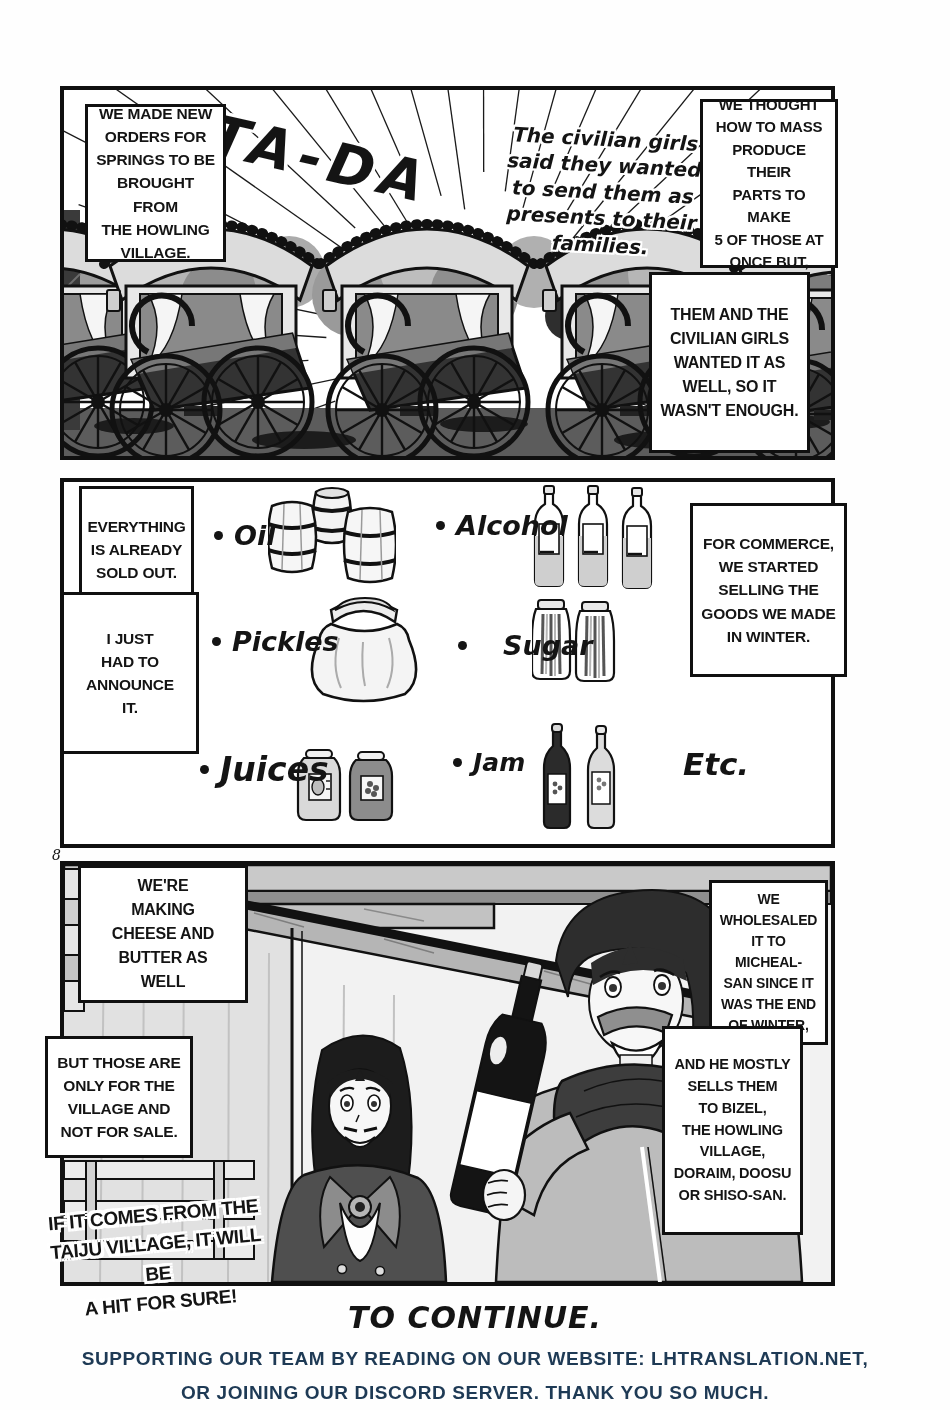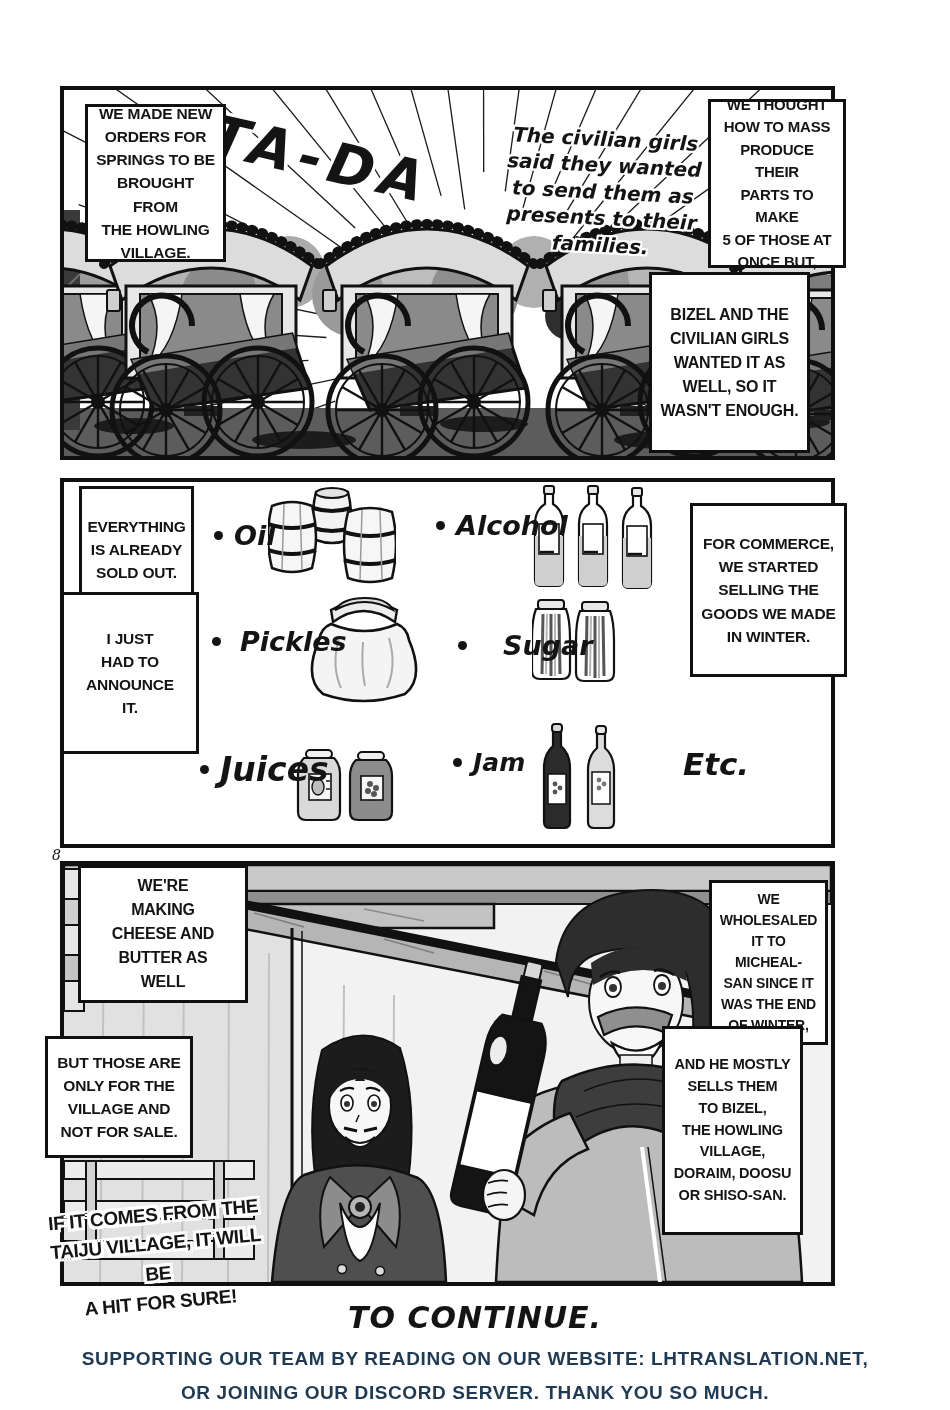--- a/index.html
+++ b/index.html
@@ -176,27 +176,27 @@
 said they wanted
 to send them as
 presents to their
 families.</div>
   <div class="cbox" style="left:85px;top:104px;width:141px;height:158px;font-size:15.5px;">WE MADE NEW
 ORDERS FOR
 SPRINGS TO BE
 BROUGHT FROM
 THE HOWLING
 VILLAGE.</div>
-  <div class="cbox" style="left:700px;top:99px;width:138px;height:169px;font-size:15px;margin-left:8px;">WE THOUGHT
+  <div class="cbox" style="left:700px;top:99px;width:138px;height:169px;font-size:15px;">WE THOUGHT
 HOW TO MASS
 PRODUCE THEIR
 PARTS TO MAKE
 5 OF THOSE AT
 ONCE BUT,</div>
-  <div class="cbox" style="left:649px;top:272px;width:161px;height:181px;font-size:16px;">BIZEL AND THE
+  <div class="cbox" style="left:649px;top:272px;width:161px;height:181px;font-size:16px;">THEM AND THE
 CIVILIAN GIRLS
 WANTED IT AS
 WELL, SO IT
 WASN'T ENOUGH.</div>
 
   <div class="panel" style="left:60px;top:478px;width:775px;height:370px;"></div>
 
   <div class="cbox" style="left:79px;top:486px;width:115px;height:127px;font-size:15.5px;">EVERYTHING
 IS ALREADY
 SOLD OUT.</div>
@@ -211,21 +211,21 @@
 IN WINTER.</div>
 
   <div class="glabel hand" style="left:214px;top:520px;">
     <span class="bullet"></span>
     <span>Oil</span>
     </div>
   <div class="glabel hand" style="left:436px;top:510px;">
     <span class="bullet"></span>
     <span>Alcohol</span>
     </div>
-  <div class="glabel hand" style="left:212px;top:626px;gap:8px;">
+  <div class="glabel hand" style="left:212px;top:626px;">
     <span class="bullet"></span>
     <span>Pickles</span>
     </div>
   <div class="glabel hand" style="left:458px;top:630px;gap:25px;">
     <span class="bullet"></span>
     <span>Sugar</span>
     </div>
   <div class="glabel hand" style="left:200px;top:750px;font-size:33px;">
     <span class="bullet"></span>
     <span>Juices</span>

